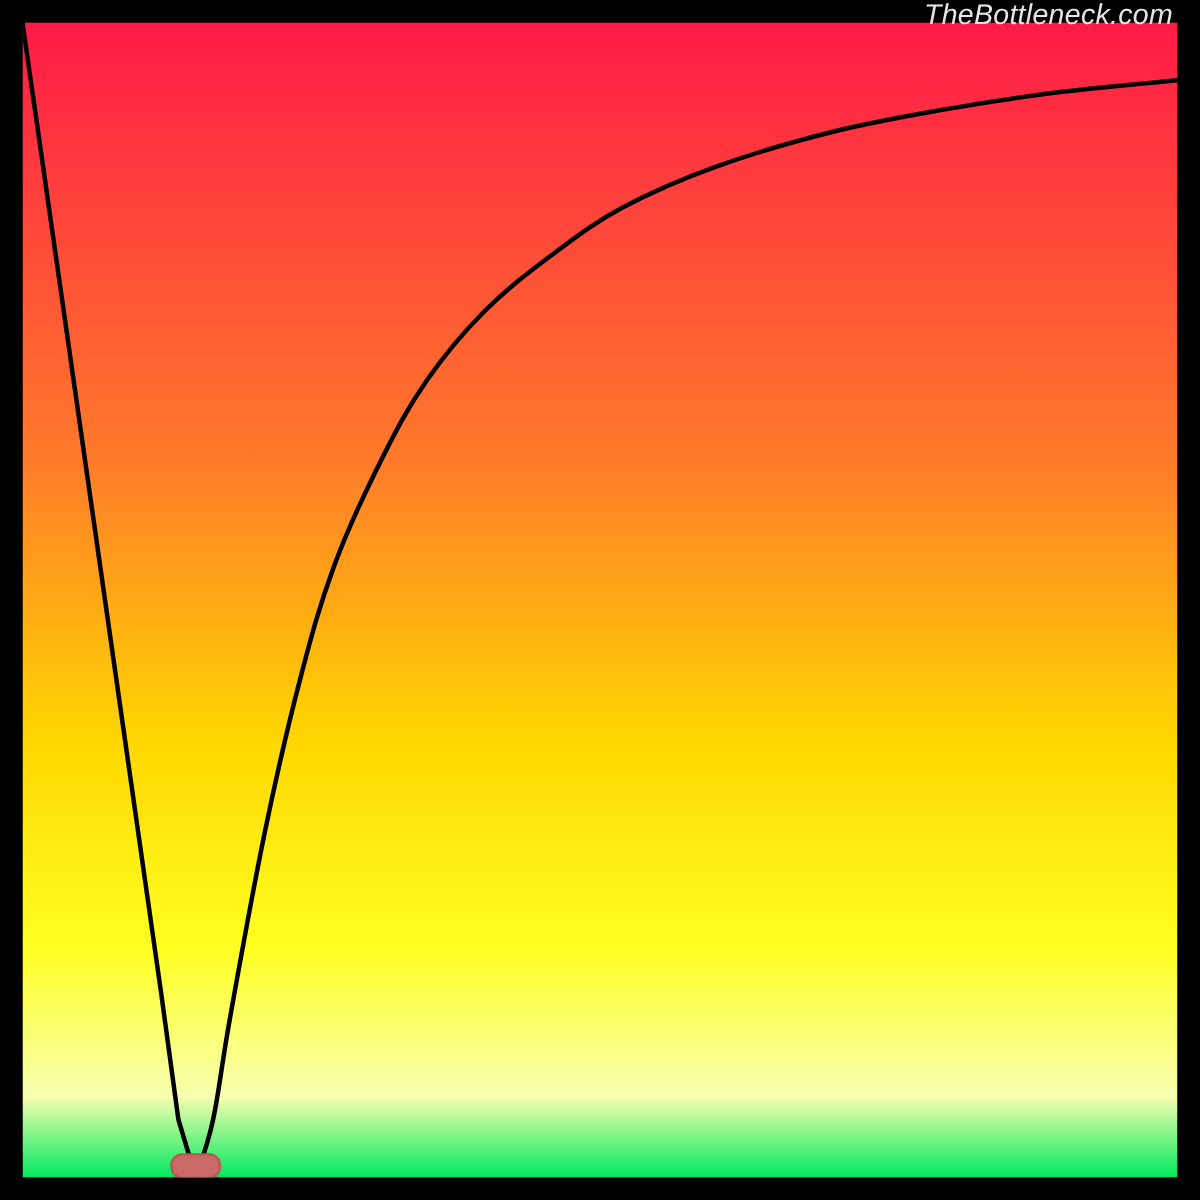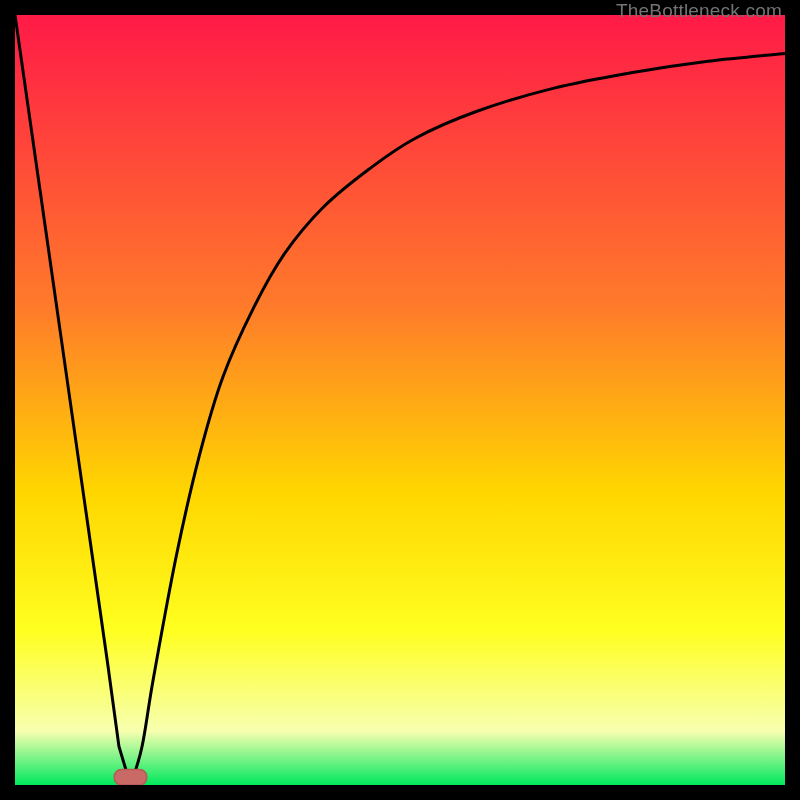--- a/index.html
+++ b/index.html
@@ -23,24 +23,25 @@
     position: absolute;
     left: 0;
     top: 0;
     width: 770px;
     height: 770px;
   }
   .watermark {
     position: absolute;
     top: 0px;
     right: 18px;
-    color: #737373;
+    color: #e5e5e5;
     font-size: 19px;
     font-weight: 500;
     letter-spacing: 0.2px;
+    font-style: italic;
   }
 </style>
 </head>
 <body>
 
 <div class="frame">
   <svg class="plot" viewBox="0 0 770 770" preserveAspectRatio="none">
     <defs>
       <linearGradient id="bg" x1="0" y1="0" x2="0" y2="1">
         <stop id="g0" offset="0%" stop-color="#ff1a47"></stop>

